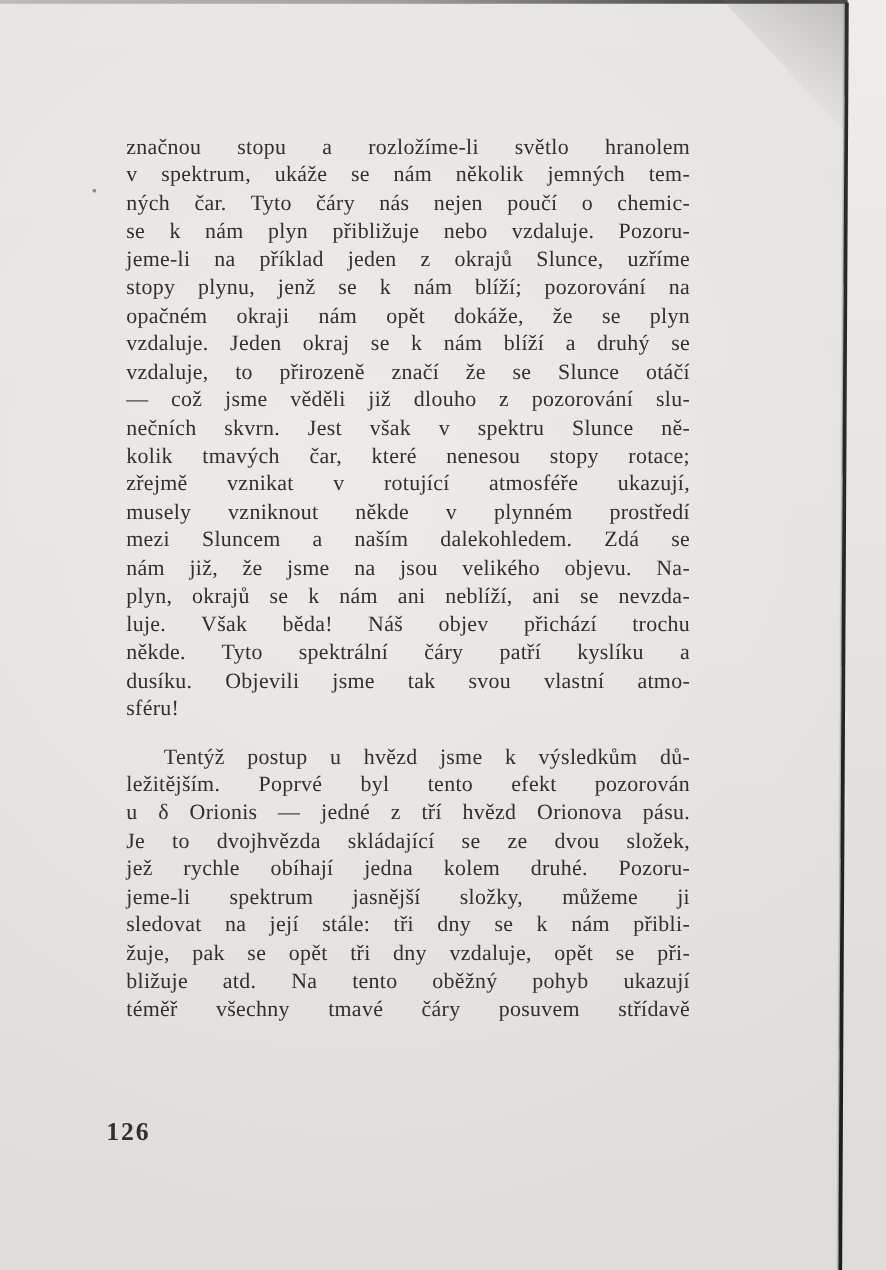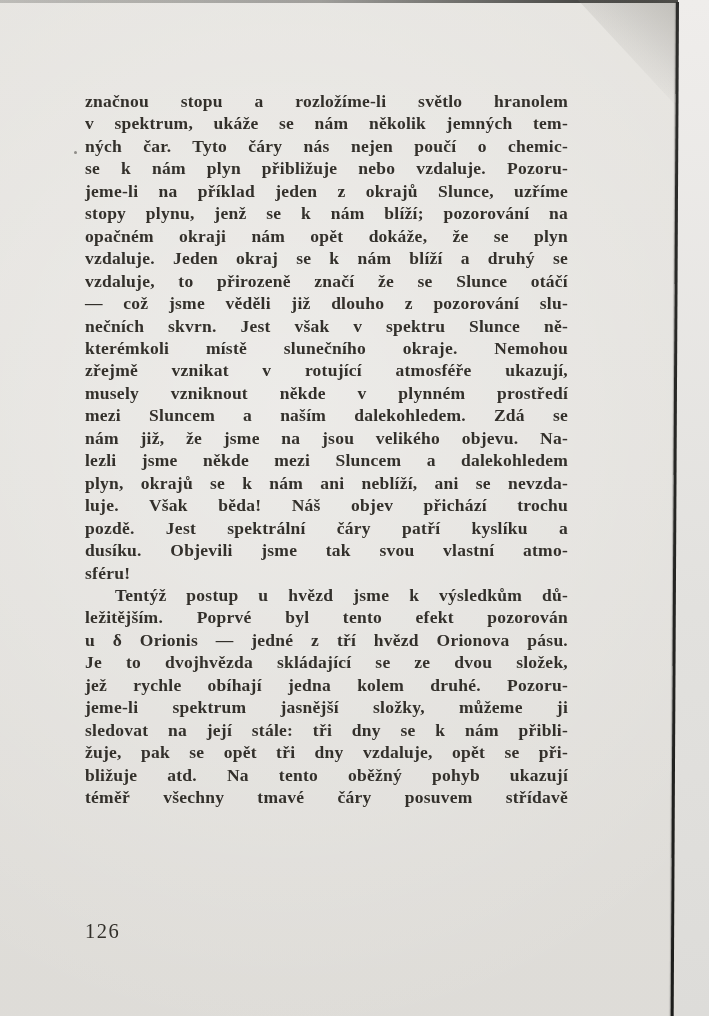--- a/index.html
+++ b/index.html
@@ -80,38 +80,37 @@
     position: absolute;
     left: 85px;
     top: 90px;
     width: 483px;
     color: #33302b;
     font-size: 17.5px;
     line-height: 22.45px;
     letter-spacing: 0.25px;
     word-spacing: 2px;
   }
-  .paragraph { margin: 0; font-weight: bold; }
+  .paragraph { margin: 16px; }
   .line {
     text-align: justify;
     text-align-last: justify;
     white-space: normal;
   }
   .line.endline { text-align-last: left; }
   .line.indent { padding-left: 30px; }
 
   .page-number {
     position: absolute;
     left: 85px;
     top: 895px;
     color: #33302b;
     font-size: 20.5px;
-    font-weight: 400;
+    font-weight: 700;
     letter-spacing: 1.5px;
-    margin-top: 25px;
   }
 </style>
 </head>
 <body>
 
 <div class="paper-shading"></div>
 <div class="top-edge-line"></div>
 <div class="right-page-strip"></div>
 <div class="corner-fold-shadow"></div>
 <div class="right-edge-line"></div>
@@ -123,29 +122,28 @@
       <div class="line">v spektrum, ukáže se nám několik jemných tem-</div>
       <div class="line">ných čar. Tyto čáry nás nejen poučí o chemic-</div>
       <div class="line">se k nám plyn přibližuje nebo vzdaluje. Pozoru-</div>
       <div class="line">jeme-li na příklad jeden z okrajů Slunce, uzříme</div>
       <div class="line">stopy plynu, jenž se k nám blíží; pozorování na</div>
       <div class="line">opačném okraji nám opět dokáže, že se plyn</div>
       <div class="line">vzdaluje. Jeden okraj se k nám blíží a druhý se</div>
       <div class="line">vzdaluje, to přirozeně značí že se Slunce otáčí</div>
       <div class="line">— což jsme věděli již dlouho z pozorování slu-</div>
       <div class="line">nečních skvrn. Jest však v spektru Slunce ně-</div>
-      <div class="line">kterémkoli místě slunečního okraje. Nemohou</div>
+      <div class="line">kolik tmavých čar, které nenesou stopy rotace;</div>
       <div class="line">zřejmě vznikat v rotující atmosféře ukazují,</div>
       <div class="line">musely vzniknout někde v plynném prostředí</div>
       <div class="line">mezi Sluncem a naším dalekohledem. Zdá se</div>
       <div class="line">nám již, že jsme na jsou velikého objevu. Na-</div>
-      <div class="line">lezli jsme někde mezi Sluncem a dalekohledem</div>
       <div class="line">plyn, okrajů se k nám ani neblíží, ani se nevzda-</div>
       <div class="line">luje. Však běda! Náš objev přichází trochu</div>
-      <div class="line">pozdě. Jest spektrální čáry patří kyslíku a</div>
+      <div class="line">někde. Tyto spektrální čáry patří kyslíku a</div>
       <div class="line">dusíku. Objevili jsme tak svou vlastní atmo-</div>
       <div class="line endline">sféru!</div>
     </div>
     <div class="paragraph">
       <div class="line indent">Tentýž postup u hvězd jsme k výsledkům dů-</div>
       <div class="line">ležitějším. Poprvé byl tento efekt pozorován</div>
       <div class="line">u δ Orionis — jedné z tří hvězd Orionova pásu.</div>
       <div class="line">Je to dvojhvězda skládající se ze dvou složek,</div>
       <div class="line">jež rychle obíhají jedna kolem druhé. Pozoru-</div>
       <div class="line">jeme-li spektrum jasnější složky, můžeme ji</div>

